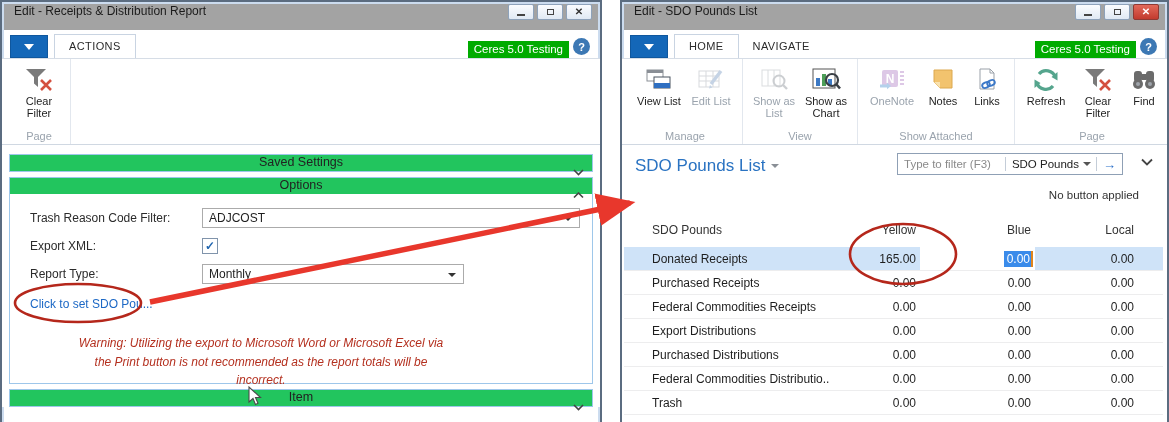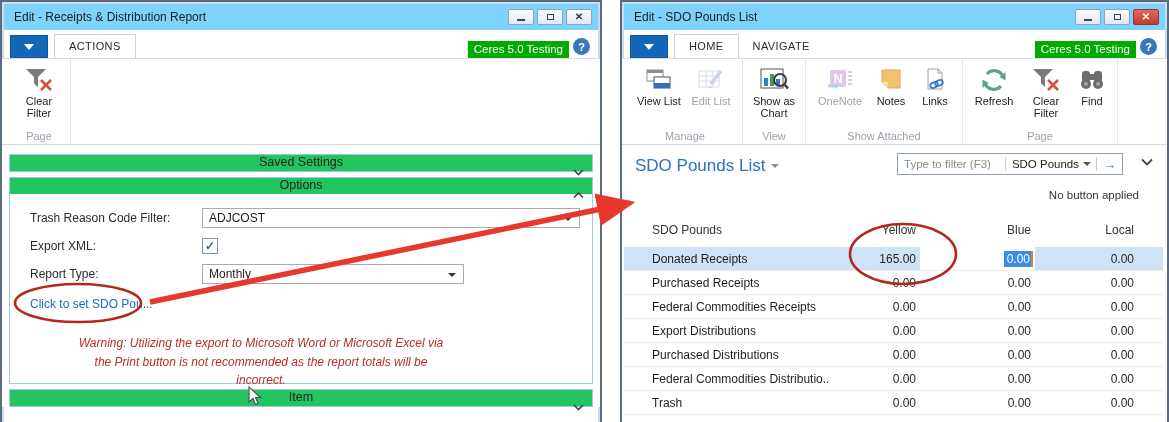--- a/index.html
+++ b/index.html
@@ -4,21 +4,21 @@
 <style>
   html,body{margin:0;padding:0;background:#fff;}
   #stage{position:relative;width:1169px;height:422px;overflow:hidden;
          font-family:"Liberation Sans",sans-serif;color:#1e1e1e;}
 
   
   .window{position:absolute;top:0;background:#fff;border:2px solid #5b6c80;
           box-shadow:inset 0 0 0 2px #ccdcef;}
   .win-left{left:0;width:598px;height:436px;}
   .win-right{left:620px;width:545px;height:436px;}
-  .titlebar{height:26px;background:#7dd3fc;display:flex;align-items:center;
+  .titlebar{height:26px;background:#a3a3a3;display:flex;
             padding:0 6px 0 10px;margin:2px 2px 0 2px;}
   .title{font-size:12px;color:#1b1b1b;flex:1;white-space:nowrap;overflow:hidden;}
   .winbtns{display:flex;gap:3px;}
   .wbtn{width:26px;height:16px;border:1px solid #8ea2ba;border-radius:2px;
         background:linear-gradient(#fbfcfe,#e0e9f4);display:flex;align-items:center;
         justify-content:center;box-sizing:border-box;}
   .wbtn .bar{width:8px;height:2px;background:#444;margin-top:6px;}
   .wbtn .sq{width:7px;height:6px;border:1.5px solid #444;box-sizing:border-box;}
   .wbtn.close-red{background:linear-gradient(#e2695a,#c23b2e);border-color:#8e3a34;}
   .wbtn .x{font-size:10px;line-height:10px;color:#333;font-weight:bold;}
@@ -270,20 +270,31 @@
                 <polygon points="13,18 12,21.5 15.5,20.5" fill="#7f9fc6"></polygon>
               </svg>
             </span>
             <span>Edit List</span>
           </div>
         </div>
         <div class="glabel">Manage</div>
       </div>
       <div class="rgroup">
         <div class="rbuttons">
+          <div class="rbtn disabled">
+            <span class="ric">
+              <svg width="28" height="26" viewBox="0 0 28 26">
+                <rect x="2" y="3" width="18" height="16" fill="#fff" stroke="#b0b5bb"></rect>
+                <path d="M8 3 V19 M14 3 V19" stroke="#b0b5bb" fill="none"></path>
+                <circle cx="19" cy="14" r="5.5" fill="none" stroke="#8e939a" stroke-width="2"></circle>
+                <path d="M23 18 L27 22" stroke="#8e939a" stroke-width="2.4"></path>
+              </svg>
+            </span>
+            <span>Show as List</span>
+          </div>
           <div class="rbtn">
             <span class="ric">
               <svg width="30" height="26" viewBox="0 0 30 26">
                 <rect x="2" y="2" width="22" height="19" fill="#fff" stroke="#555"></rect>
                 <rect x="5" y="11" width="4" height="8" fill="#3c79c4"></rect>
                 <rect x="11" y="7" width="4" height="12" fill="#4d9e57"></rect>
                 <rect x="17" y="12" width="4" height="7" fill="#3c79c4"></rect>
                 <circle cx="21" cy="13" r="6" fill="none" stroke="#3a3f45" stroke-width="2.2"></circle>
                 <path d="M25.5 17.5 L29 21.5" stroke="#3a3f45" stroke-width="2.6"></path>
               </svg>

